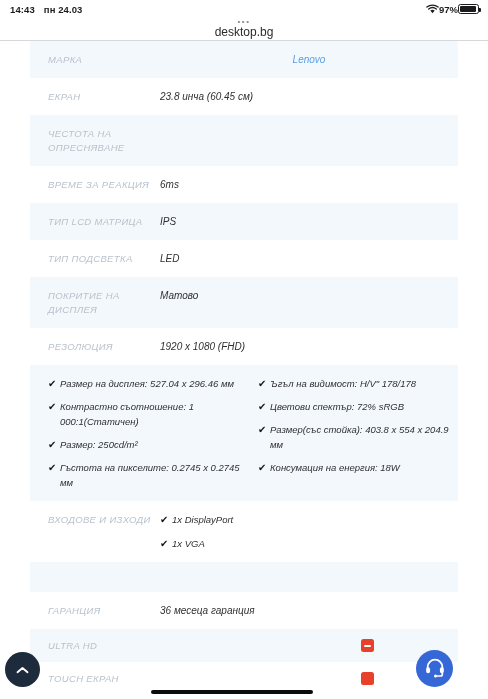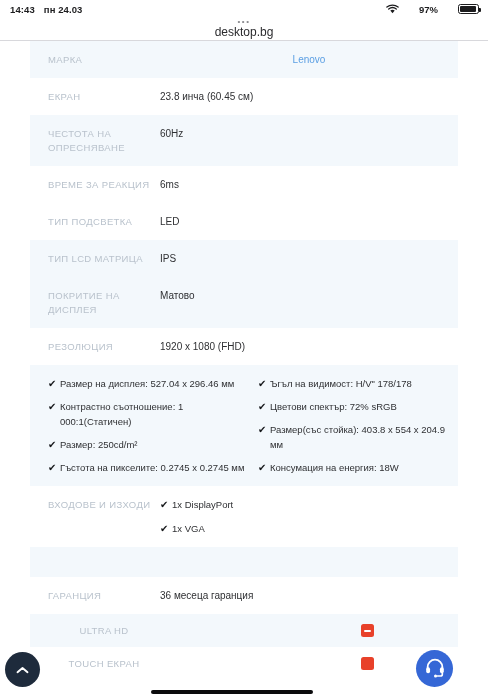--- a/index.html
+++ b/index.html
@@ -29,21 +29,21 @@
     color: #1c1c1e;
     letter-spacing: 0.1px;
   }
   .sb-right {
     position: absolute;
     right: 9px;
     top: 0;
     height: 18px;
     display: flex;
     align-items: center;
-    gap: 20px;
+    gap: 0;
     font-size: 9.5px;
     font-weight: bold;
     color: #1c1c1e;
   }
   .wifi-icon { display: block; }
   .battery {
     width: 21px; height: 10px;
     border: 1px solid #1c1c1e;
     border-radius: 2.5px;
     position: relative;
@@ -91,20 +91,21 @@
     width: 488px;
   }
 
   
   .page {
     position: relative;
     width: 464px;
     height: 658px;
     background: #ffffff;
     overflow: hidden;
+    font-style: italic;
   }
 
   .spec-table {
     position: absolute;
     left: 30px;
     top: 0px;
     width: 428px;
   }
 
   .row {
@@ -158,21 +159,21 @@
     color: #16181b;
     font-size: 10px;
     line-height: 15px;
   }
   .tech-text { flex: 1; }
 
   
   .io-list { display: flex; flex-direction: column; gap: 9px; flex: 1; }
 
   
-  .row.badge-row { align-items: center; padding-top: 9px; padding-bottom: 9px; text-align: center; }
+  .row.badge-row { align-items: center; padding-top: 9px; padding-bottom: 9px; }
   .badge-spacer { flex: 1; }
   .minus-badge {
     width: 13px; height: 13px;
     background: #e8412a;
     border-radius: 2.5px;
     display: flex;
     align-items: center;
     justify-content: center;
     margin-right: 84px;
   }
@@ -256,33 +257,32 @@
         <div class="row alt">
           <div class="row-label">МАРКА</div>
           <div class="row-value link">Lenovo</div>
         </div>
         <div class="row">
           <div class="row-label">ЕКРАН</div>
           <div class="row-value">23.8 инча (60.45 см)</div>
         </div>
         <div class="row alt">
           <div class="row-label">ЧЕСТОТА НА ОПРЕСНЯВАНЕ</div>
-          <div class="row-value">60Hz</div>
         </div>
         <div class="row">
           <div class="row-label">ВРЕМЕ ЗА РЕАКЦИЯ</div>
           <div class="row-value">6ms</div>
         </div>
+        <div class="row alt">
+          <div class="row-label">ТИП LCD МАТРИЦА</div>
+          <div class="row-value">IPS</div>
+        </div>
         <div class="row">
           <div class="row-label">ТИП ПОДСВЕТКА</div>
           <div class="row-value">LED</div>
-        </div>
-        <div class="row alt">
-          <div class="row-label">ТИП LCD МАТРИЦА</div>
-          <div class="row-value">IPS</div>
         </div>
         <div class="row alt">
           <div class="row-label">ПОКРИТИЕ НА ДИСПЛЕЯ</div>
           <div class="row-value">Матово</div>
         </div>
         <div class="row">
           <div class="row-label">РЕЗОЛЮЦИЯ</div>
           <div class="row-value">1920 x 1080 (FHD)</div>
         </div>
       </div>

